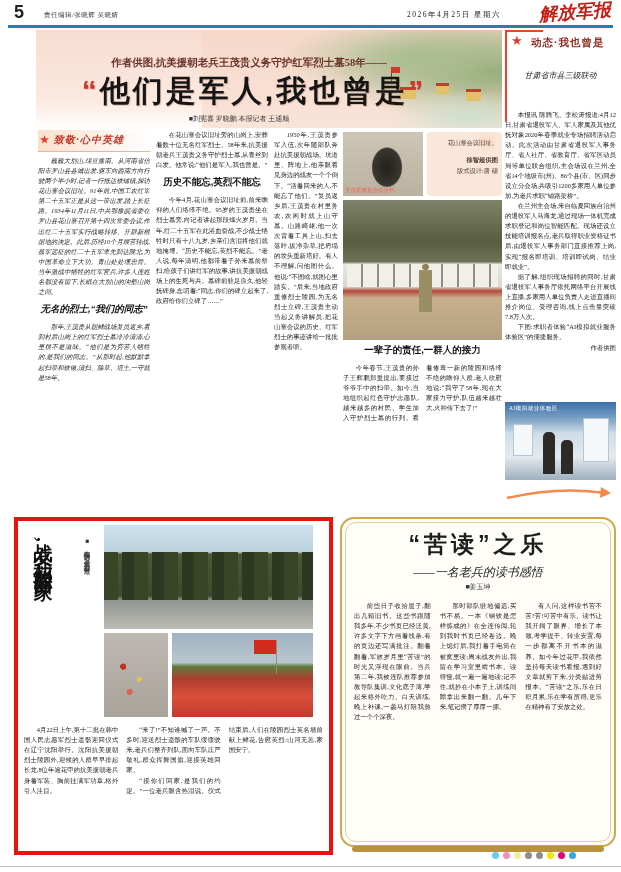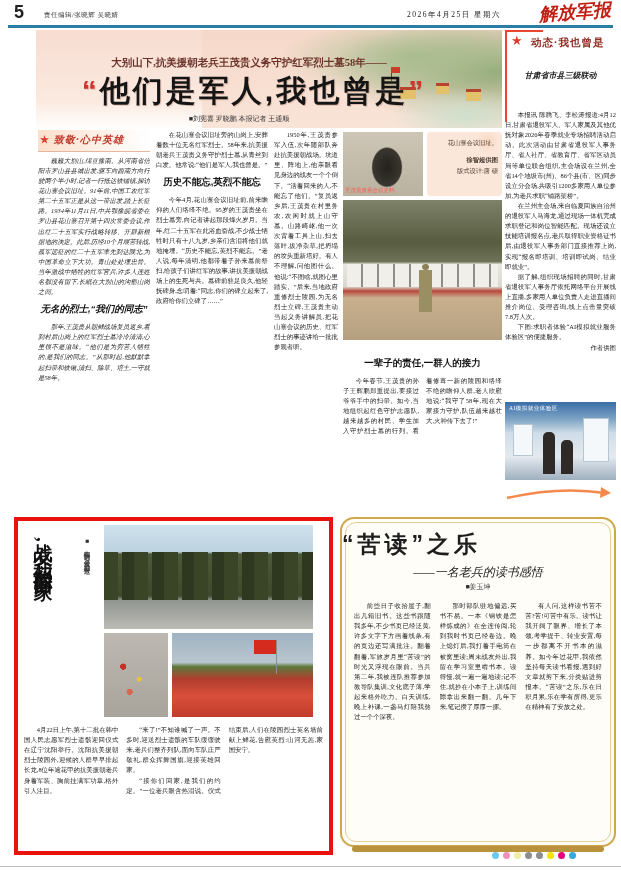--- a/index.html
+++ b/index.html
@@ -37,21 +37,21 @@
 
   .bt{font-size:6.4px;line-height:1.58;text-align:justify;color:#1b1b1b;overflow:hidden;}
   .bt p{margin:0;text-indent:2em;}
   .kai{font-style:italic;color:#262626;}
   .subhead{font-weight:bold;font-size:9.5px;line-height:1.35;text-align:center;margin:6px 2px;
            color:#111;font-family:"Liberation Sans",sans-serif;text-indent:0 !important;}
   .col{top:100px;height:384px;}
   .col1{left:2px;width:112px;}
   .col2{left:120px;width:112px;}
   .col3{left:238px;width:64px;}
-  .col4{left:307px;width:159px;top:321px;height:172px;}
+  .col4{left:307px;width:159px;top:308px;height:172px;}
   .col4 .cols2{column-count:2;column-gap:7px;height:140px;}
   .sb-tag{display:block;font-size:10px;font-weight:bold;color:#c0392b;letter-spacing:1px;
           background:linear-gradient(90deg,#fbe0cb,#ffffff);border-bottom:1px solid #e6b79e;
           padding:2px 2px 3px 2px;margin-bottom:4px;font-family:"Liberation Sans",sans-serif;text-indent:0;}
   .star{color:#e03c2d;font-style:normal;}
 
   .photo-row{left:307px;top:102px;width:159px;height:64px;display:flex;gap:4px;}
   .ph-reading{position:relative;width:80px;height:64px;background:
       radial-gradient(ellipse 26px 34px at 55% 55%, #23211e 0%, #3a362f 55%, transparent 60%),
       linear-gradient(180deg,#cdc6b6,#b9b2a0);}
@@ -68,21 +68,21 @@
   .ph-memorial .fig{position:absolute;left:48%;top:50%;width:13px;height:42px;background:#9a8f62;}
   .ph-memorial .fig:before{content:"";position:absolute;left:3px;top:-6px;width:7px;height:6px;border-radius:50%;background:#8d8157;}
 
   
   .rail{left:505px;top:28px;width:111px;height:480px;}
   .rail-brkt-v{left:0;top:2px;width:2px;height:92px;background:#e8442e;}
   .rail-brkt-h{left:0;top:2px;width:38px;height:2px;background:#e8442e;}
   .rail-star{left:6px;top:5px;font-size:13px;color:#e03c2d;}
   .rail-tag{left:26px;top:8px;font-size:10.5px;font-weight:bold;color:#8f2b20;letter-spacing:1px;
             font-family:"Liberation Sans",sans-serif;}
-  .rail-kicker{left:0;right:0;top:42px;text-align:center;font-size:8px;font-style:italic;color:#222;font-weight:bold;}
+  .rail-kicker{left:0;right:0;top:42px;text-align:center;font-size:8px;font-style:italic;color:#222;}
   .rail-headline{left:0;right:0;top:57px;text-align:center;font-size:11.5px;font-weight:bold;color:#111;
                  font-family:"Liberation Sans",sans-serif;}
   .rail-body{left:0;right:0;top:82px;height:286px;}
   .rail-credit{text-align:right;text-indent:0 !important;}
   .ph-ai{left:0;top:374px;width:111px;height:78px;overflow:hidden;background:
       linear-gradient(180deg,#3a6ea8 0%,#7da3c4 22%,#cfdde8 40%,#e4eaef 70%,#9fb0bf 100%);}
   .ph-ai .sign{position:absolute;left:4px;top:3px;font-size:5.5px;color:#fff;letter-spacing:.5px;}
   .ph-ai .screen{position:absolute;background:#f4f8fb;border:1px solid #b6c6d2;}
   .ph-ai .person{position:absolute;width:12px;height:34px;border-radius:5px 5px 0 0;background:#2e2a28;bottom:6px;}
   .rail-arrow{left:0;top:456px;}
@@ -104,21 +104,21 @@
   .ph-flowers{left:154px;top:112px;width:141px;height:84px;overflow:hidden;background:
       linear-gradient(180deg,#9fb3c2 0%,#b9c6cf 35%,#5e7a3c 40%,#b03d2e 55%,#d94f3a 75%,#c23b2b 100%);}
   .ph-flowers .flag{position:absolute;left:58%;top:8%;width:22px;height:14px;background:#d52b1e;}
   .ph-flowers .flag:after{content:"";position:absolute;right:-1px;top:0;width:1px;height:34px;background:#8a8f8c;}
   .home-body{left:6px;right:6px;top:204px;height:118px;column-count:3;column-gap:8px;}
 
   
   .readbox{left:340px;top:517px;width:276px;height:330px;border:2px solid #cfa84e;border-radius:14px;
            box-sizing:border-box;background:#fffdf8;}
   .readbox .inner-line{position:absolute;left:3px;right:3px;top:3px;bottom:3px;border:1px solid #e4cf96;border-radius:11px;}
-  .read-title{left:0;right:0;top:10px;font-size:23px;font-weight:900;letter-spacing:4px;color:#1d1d1d;
+  .read-title{left:0;right:0;top:10px;text-align:center;font-size:23px;font-weight:900;letter-spacing:4px;color:#1d1d1d;
               font-family:"Liberation Sans",sans-serif;}
   .read-sub{left:0;right:0;top:45px;text-align:center;font-size:12px;font-style:italic;color:#222;}
   .read-byline{left:0;right:0;top:63px;text-align:center;font-size:7px;color:#333;}
   .read-body{left:12px;right:12px;top:82px;height:232px;column-count:3;column-gap:9px;}
   .read-bar{left:10px;right:10px;bottom:-7px;height:6px;background:#b8923c;border-radius:3px;position:absolute;}
 
   
   .dots{left:492px;top:852px;display:flex;gap:4px;}
   .dot{width:7px;height:7px;border-radius:50%;}
   .foot-line{left:0;right:0;top:866px;height:1px;background:#bdbdbd;}
@@ -135,21 +135,21 @@
   <div class="abs hdr-rule"></div>
 
   <div class="abs main-art">
     <div class="abs banner-paint">
       <div class="house" style="left:66%;top:58%;width:16px;height:9px;"></div>
       <div class="house" style="left:78%;top:54%;width:13px;height:8px;"></div>
       <div class="house" style="left:88%;top:60%;width:15px;height:9px;"></div>
       <div class="flagpole" style="left:63%;top:38%;"></div>
       <div class="flag" style="left:63%;top:38%;"></div>
     </div>
-    <div class="abs kicker">大别山下,抗美援朝老兵王茂贵义务守护红军烈士墓58年——</div>
+    <div class="abs kicker">作者供图,抗美援朝老兵王茂贵义务守护红军烈士墓58年——</div>
     <div class="abs main-byline">■刘宪喜 罗晓鹏 本报记者 王通顺</div>
     <div class="abs headline"><span class="hl-quote">“</span><span>他们是军人,我也曾是</span><span class="hl-quote">”</span></div>
 
     <div class="abs bt kai col col1">
       <span class="sb-tag"><span class="star">★</span> <span>致敬·心中英雄</span></span>
       <p>巍巍大别山,绵亘豫南。从河南省信阳市罗山县县城出发,驱车向西南方向行驶两个半小时,记者一行抵达铁铺镇,探访花山寨会议旧址。91年前,中国工农红军第二十五军正是从这一带出发,踏上长征路。1934年11月11日,中共鄂豫皖省委在罗山县花山寨召开第十四次常委会议,作出红二十五军实行战略转移、开辟新根据地的决定。此后,历经10个月艰苦转战,孤军远征的红二十五军率先到达陕北,为中国革命立下大功。青山处处埋忠骨。当年激战中牺牲的红军官兵,许多人连姓名都没有留下,长眠在大别山的沟壑山岗之间。</p>
       <div class="subhead">无名的烈士,“我们的同志”</div>
       <p>那年,王茂贵从朝鲜战场复员返乡,看到村后山岗上的红军烈士墓冷冷清清,心里很不是滋味。“他们是为穷苦人牺牲的,是我们的同志。”从那时起,他默默拿起扫帚和铁锹,清扫、除草、培土,一守就是58年。</p>
     </div>
 

